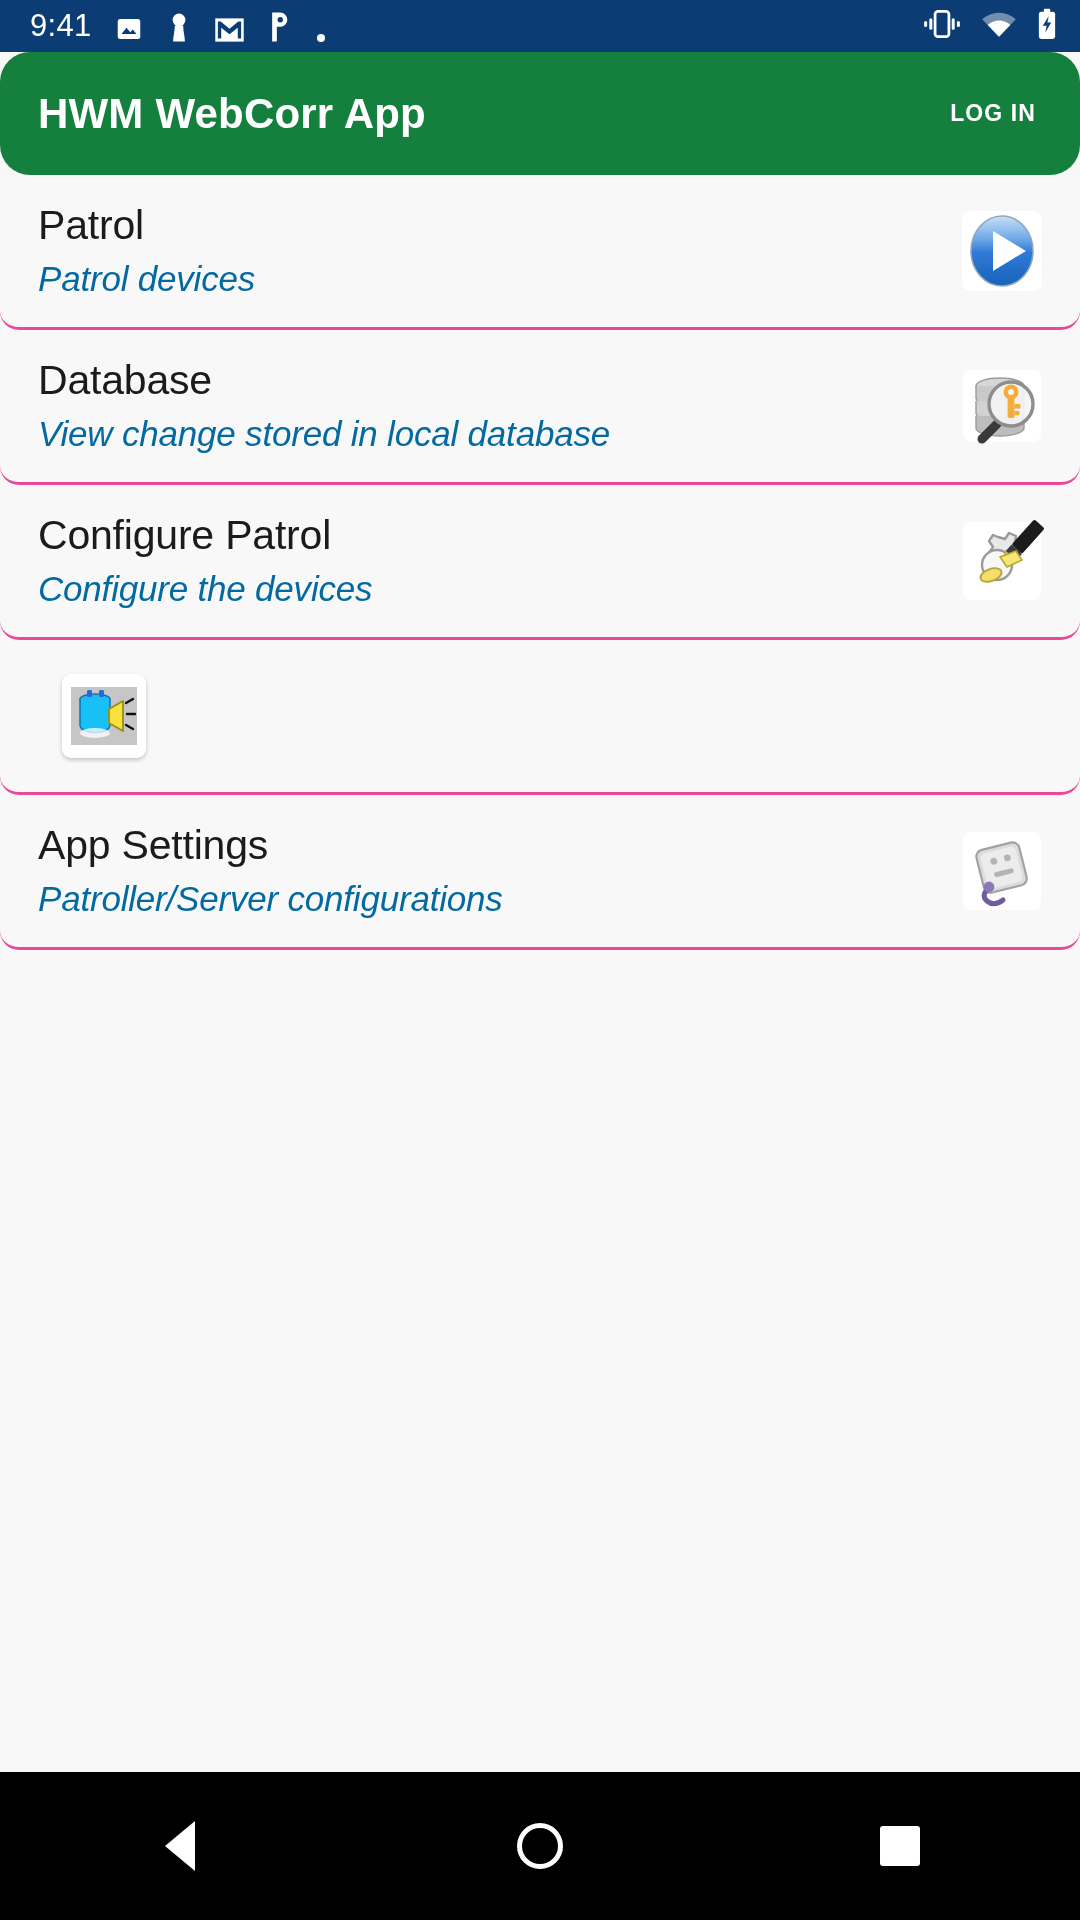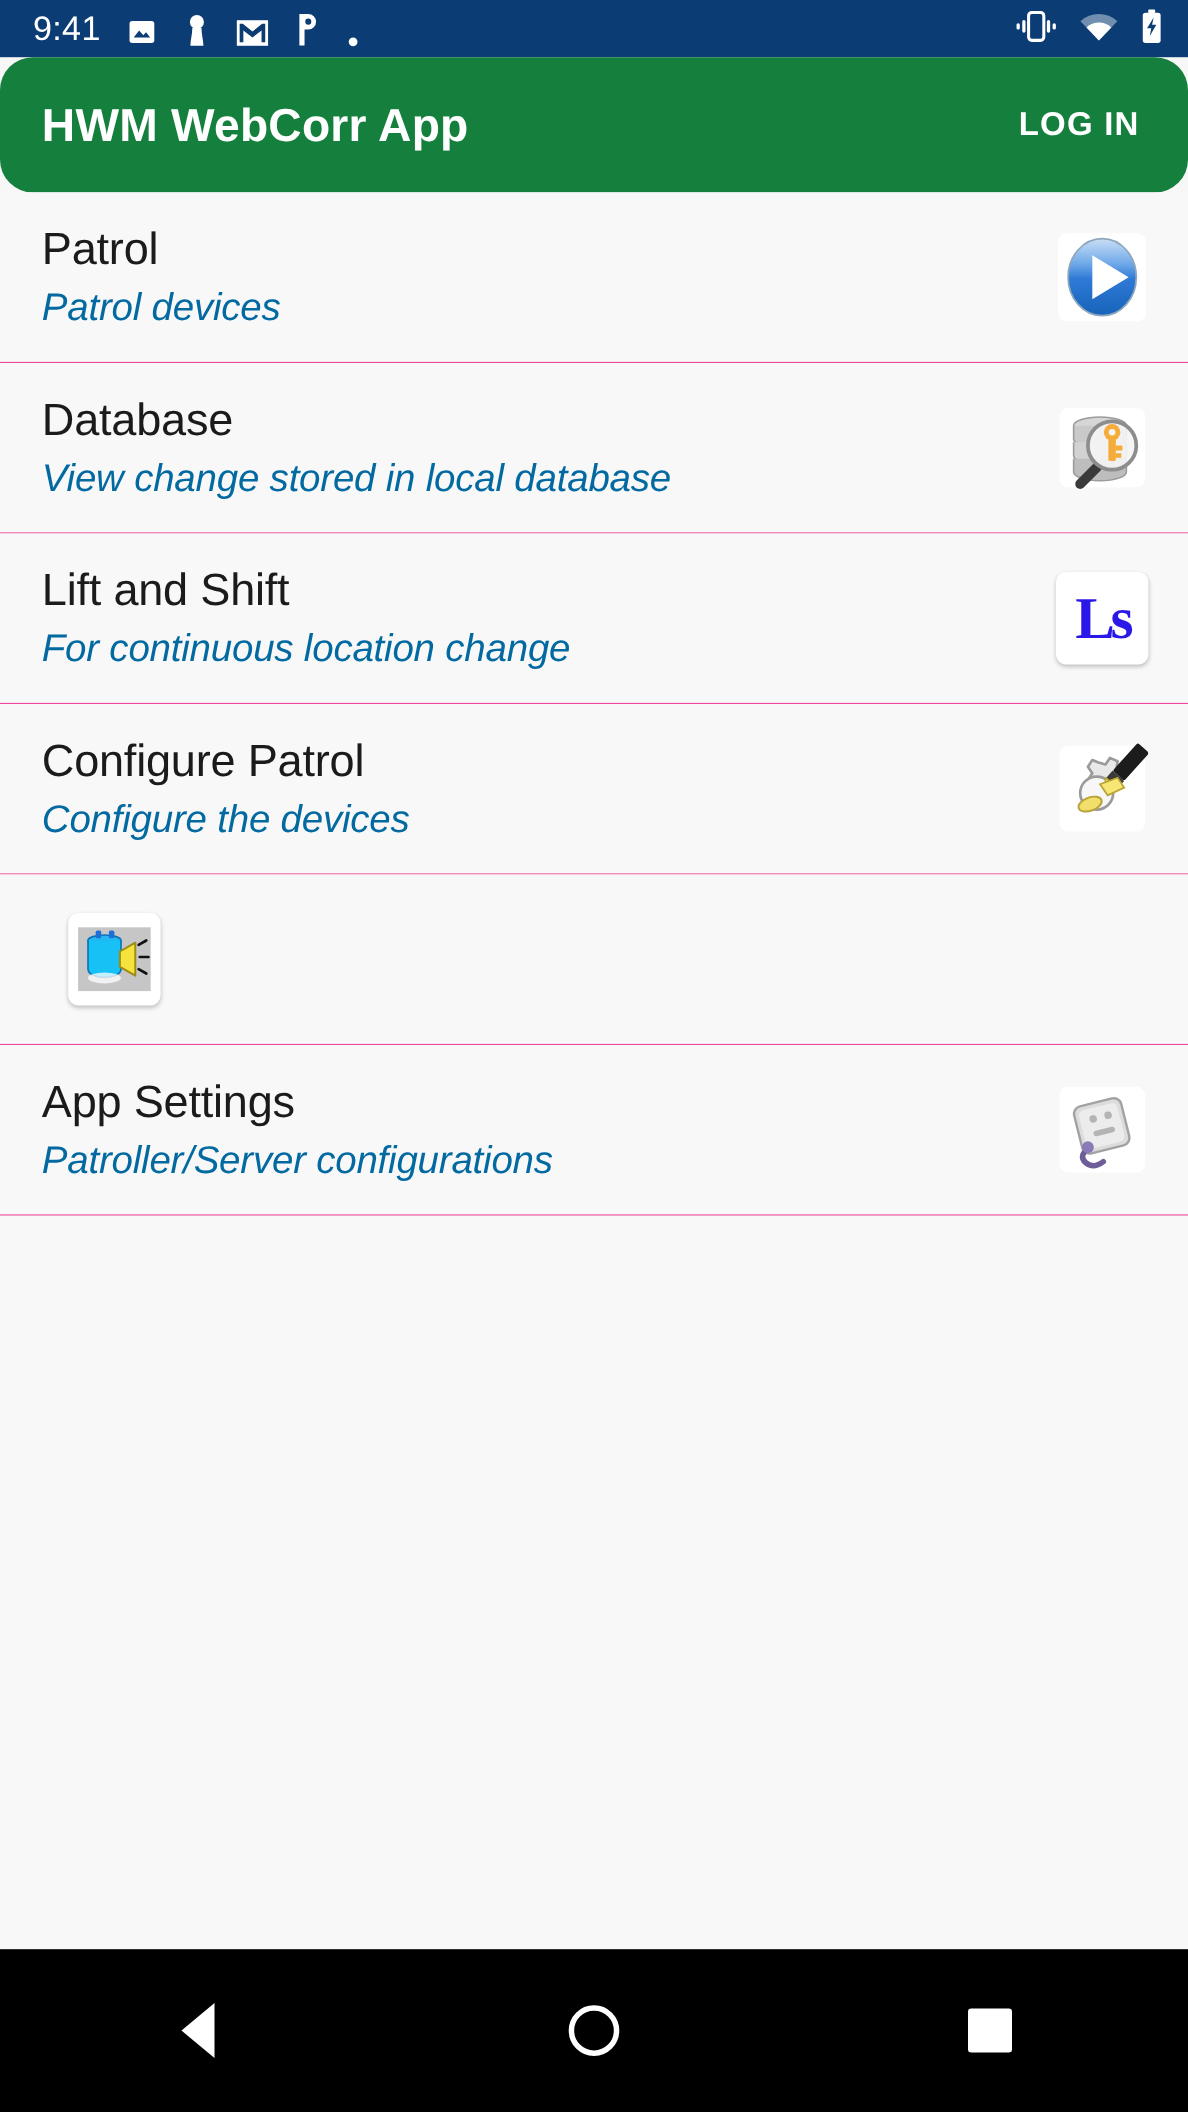--- a/index.html
+++ b/index.html
@@ -37,38 +37,39 @@
   }
   #app-title {
     color:#ffffff;
     font-size:42px;
     font-weight:700;
     letter-spacing:.2px;
     flex:1;
   }
   #login-button {
     color:#ffffff;
-    font-size:30px;
+    font-size:23px;
     font-weight:700;
     letter-spacing:1.1px;
     padding:14px 14px;
     cursor:pointer;
   }
 
   
   #menu-list { background:#f8f8f8; }
   .menu-row {
     position:relative;
     height:155px;
     display:flex;
     align-items:center;
     padding:0 30px 0 38px;
-    border-bottom:1px solid #ec4899;
+    border-bottom:3px solid #ec4899;
     cursor:pointer;
     background:#f8f8f8;
+    border-radius:19px;
   }
   .row-text { flex:1; min-width:0; }
   .row-title {
     font-size:41px;
     color:#1b1b1b;
     font-weight:400;
     line-height:1.16;
     letter-spacing:-.2px;
   }
   .row-subtitle {
@@ -270,31 +271,20 @@
                 <rect x="47.6" y="32" width="6.8" height="22" rx="1.5"></rect>
                 <rect x="54.4" y="40" width="6" height="4.6"></rect>
                 <rect x="54.4" y="47" width="5" height="4.2"></rect>
               </g>
             </g>
           </svg>
         </div>
       </div>
     </div>
 
-    <div class="menu-row">
-      <div class="row-text">
-        <div class="row-title">Lift and Shift</div>
-        <div class="row-subtitle">For continuous location change</div>
-      </div>
-      <div class="row-icon">
-        <div class="tile">
-          <span class="ls-logo">Ls</span>
-        </div>
-      </div>
-    </div>
 
     <div class="menu-row">
       <div class="row-text">
         <div class="row-title">Configure Patrol</div>
         <div class="row-subtitle">Configure the devices</div>
       </div>
       <div class="row-icon">
         <div class="tile plain">
           <svg width="84" height="84" viewBox="0 0 84 84">
             <rect x="3" y="3" width="78" height="78" rx="8" fill="#ffffff"></rect>

